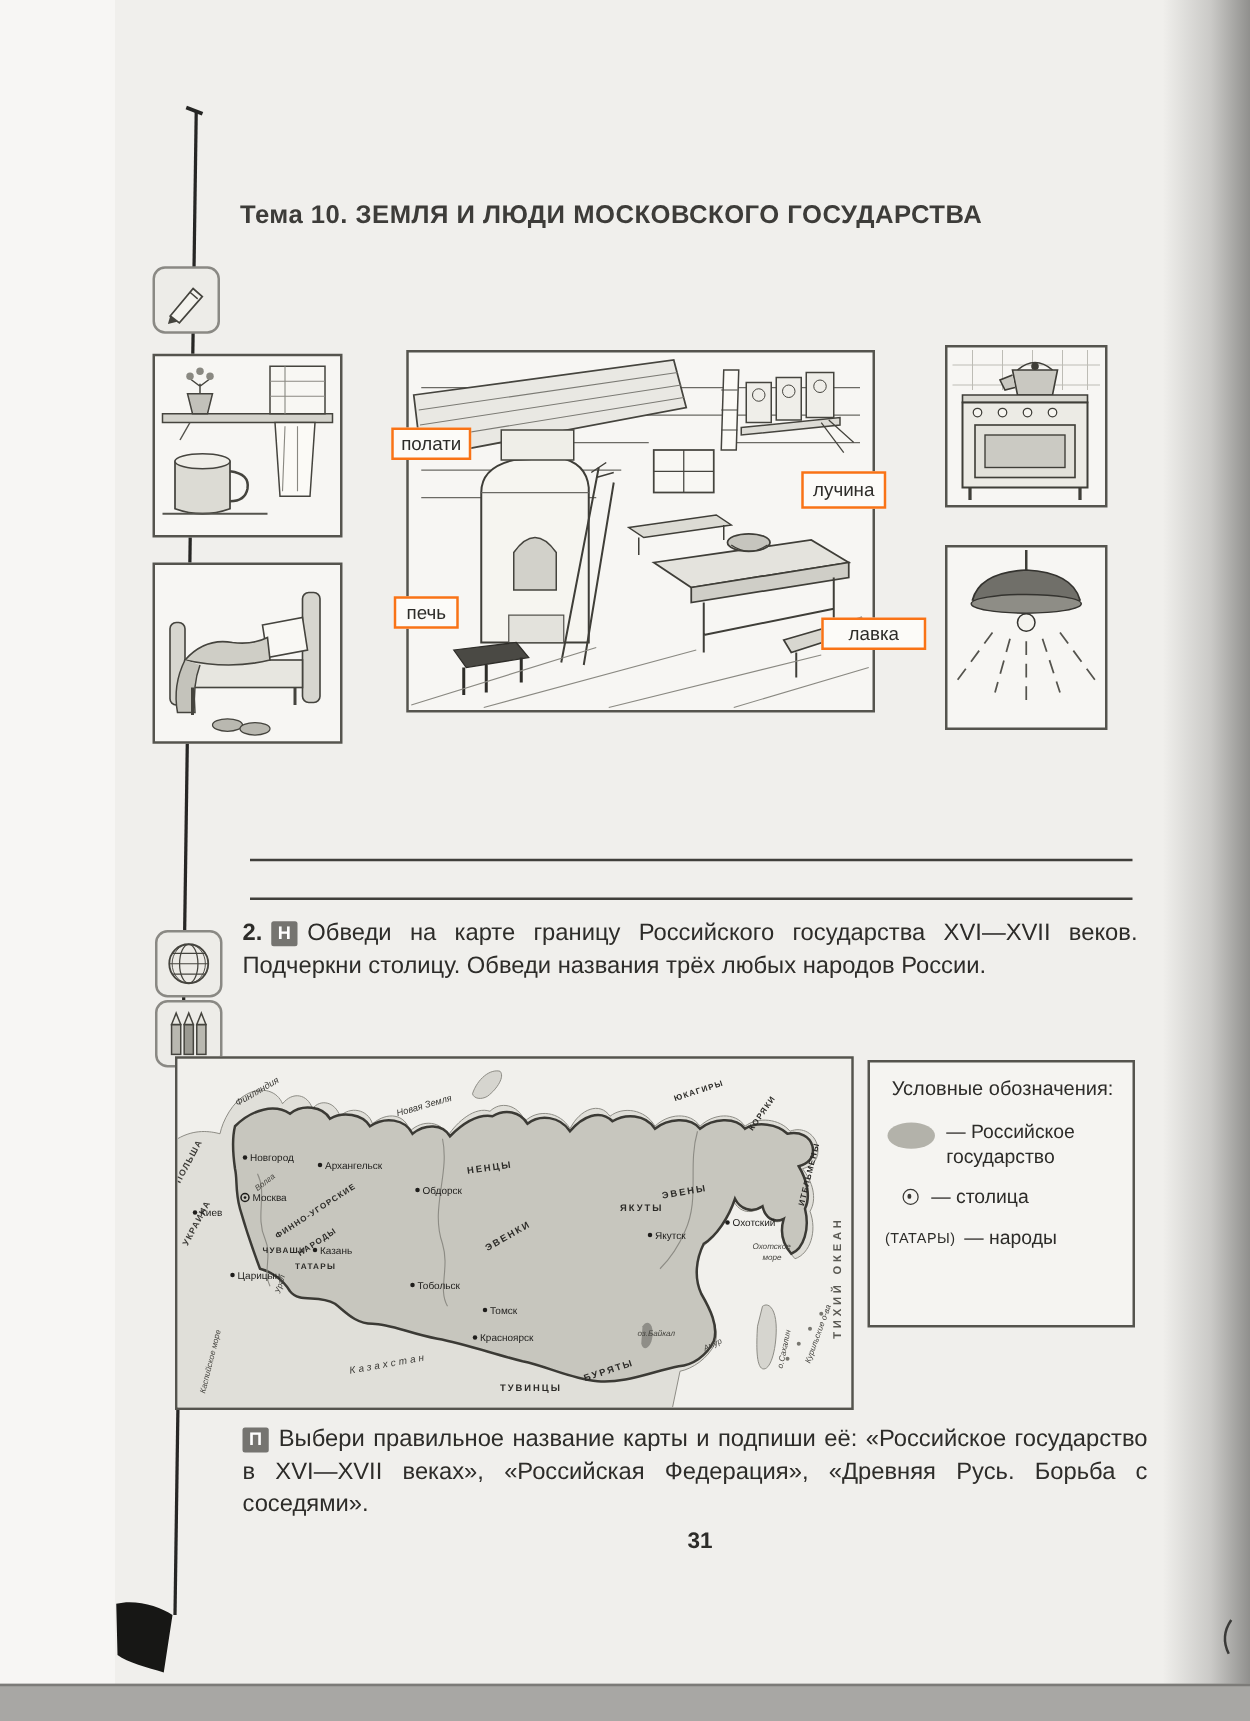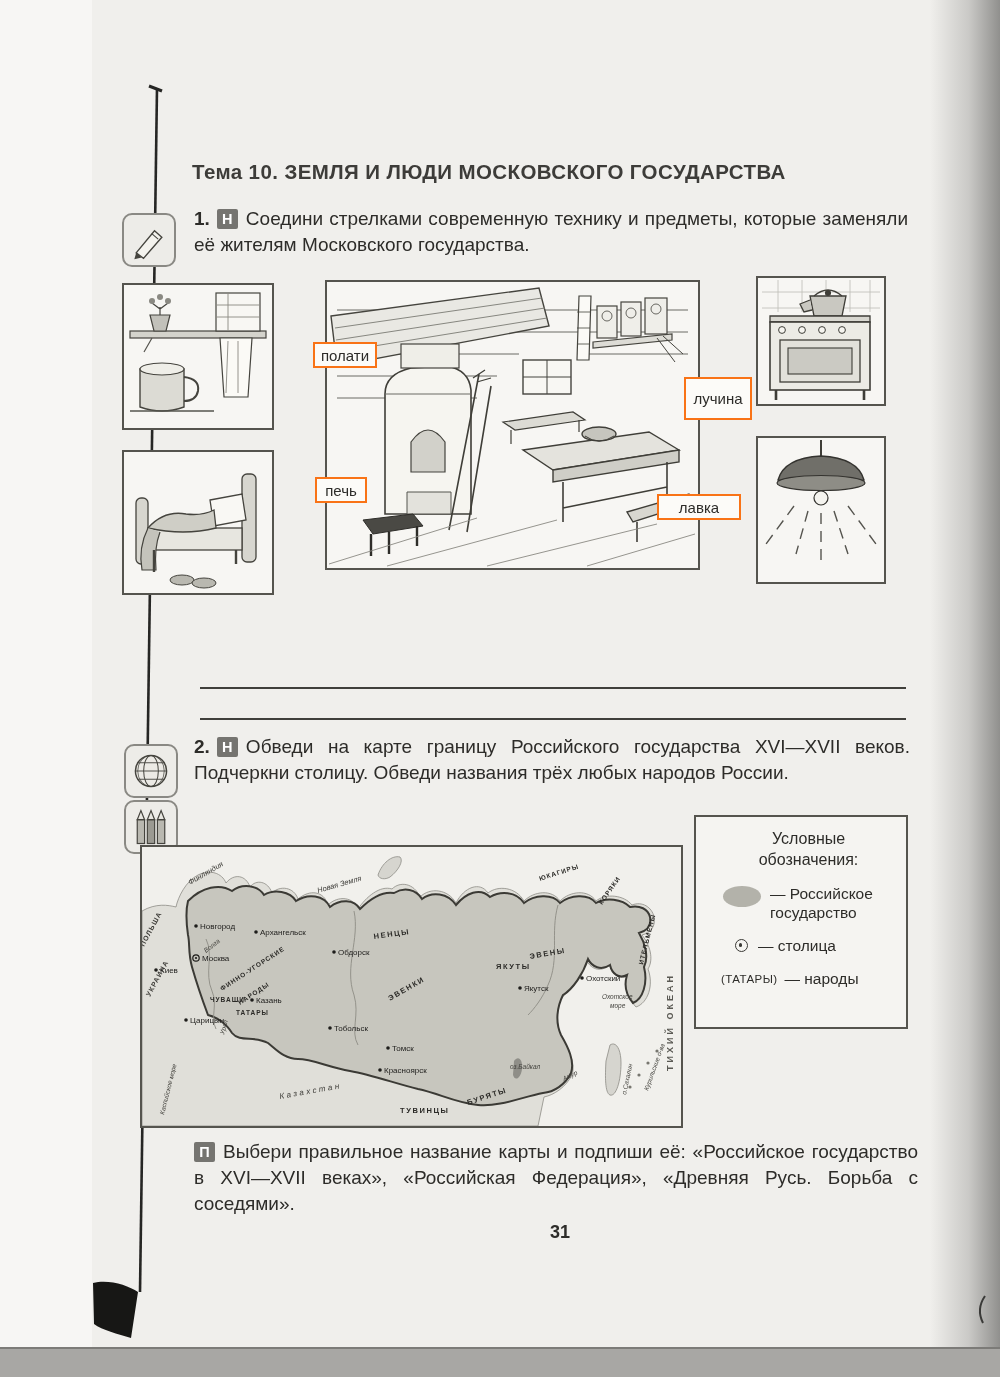--- a/index.html
+++ b/index.html
@@ -23,22 +23,22 @@
   .badge{display:inline-block;width:21px;height:20px;background:#757470;color:#fff;font-weight:bold;
     font-size:14.5px;line-height:20px;text-align:center;border-radius:2px;margin:0 8px 0 7px;vertical-align:1px}
 
   .img-box{position:absolute;border:2px solid #55544e;background:#f7f6f3;overflow:hidden}
 
   .obj-label{position:absolute;border:2px solid #f97316;background:#fcfbf8;font-size:15px;color:#2d2c29;
     display:flex;align-items:center;justify-content:center;z-index:6}
 
   .answer-line{position:absolute;height:0;border-top:2px solid #403f3b}
 
-  .legend{position:absolute;left:694px;top:815px;width:214px;height:214px;border:2px solid #55544e;
-    background:#f5f4f1;padding:12px 10px 8px 25px}
+  .legend{position:absolute;left:694px;top:848px;width:214px;height:214px;border:2px solid #55544e;
+    background:#f5f4f1;padding:12px 10px 8px 12px}
   .legend-title{font-size:16px;color:#2d2c29;text-align:center;line-height:1.3;margin-bottom:13px}
   .legend-row{display:flex;align-items:flex-start;margin-bottom:13px;font-size:15.5px;color:#2d2c29;line-height:1.28}
   .blob{width:38px;height:21px;background:#b3b2aa;border-radius:50%;flex:0 0 auto;margin:2px 9px 0 2px}
   .cap-sym{width:13px;height:13px;border:1.8px solid #3a3935;border-radius:50%;position:relative;
     flex:0 0 auto;margin:3px 10px 0 14px}
   .cap-sym::after{content:"";position:absolute;left:3px;top:3px;width:3.4px;height:3.4px;background:#3a3935;border-radius:50%}
   .tatary{font-size:11.5px;font-weight:normal;letter-spacing:.4px;white-space:nowrap;margin:3px 7px 0 0}
 
   .page-number{position:absolute;left:515px;top:1222px;width:90px;text-align:center;
     font-size:18px;font-weight:bold;color:#2d2c29}
@@ -76,23 +76,20 @@
   <div class="page-title">Тема 10. ЗЕМЛЯ И ЛЮДИ МОСКОВСКОГО ГОСУДАРСТВА</div>
 
   <div class="icon-box" style="left:122px;top:213px">
     <svg viewBox="0 0 48 48" width="44" height="44">
       <polygon points="10,38 30,14 38,21 18,44" fill="#f4f3ee" stroke="#45443e" stroke-width="1.5"></polygon>
       <polygon points="10,38 8,45 16,43" fill="#45443e"></polygon>
       <path d="M27,17 l7,6" stroke="#45443e" stroke-width="1.2" fill="none"></path>
     </svg>
   </div>
 
-  <div class="task-text" style="left:194px;top:206px;width:714px">
-    <span class="task-num">1.</span><span class="badge">Н</span><span>Соедини стрелками современную технику и предметы, которые заменяли её жителям Московского государства.</span>
-  </div>
 
   <div class="img-box" style="left:122px;top:283px;width:152px;height:147px">
     <svg viewBox="0 0 148 143" width="148" height="143">
       <rect x="6" y="46" width="136" height="7" fill="#d4d3cc" stroke="#45443e" stroke-width="1.2"></rect>
       <path d="M28,53 l-8,14 M118,53 l8,14" stroke="#55544e" stroke-width="1.2" fill="none"></path>
       <polygon points="26,30 46,30 42,46 30,46" fill="#c2c1ba" stroke="#45443e" stroke-width="1.2"></polygon>
       <path d="M36,30 v-8 M36,24 l-8,-6 M36,24 l8,-6" stroke="#45443e" stroke-width="1.2" fill="none"></path>
       <circle cx="28" cy="16" r="3" fill="#8a8982"></circle>
         <circle cx="44" cy="16" r="3" fill="#8a8982"></circle>
         <circle cx="36" cy="12" r="3" fill="#8a8982"></circle>
@@ -203,21 +200,21 @@
       <path d="M20,42 Q26,20 63,18 Q100,20 106,42 Q84,50 63,50 Q42,50 20,42 Z" fill="#706f69" stroke="#34332f" stroke-width="1.4"></path>
       <ellipse cx="63" cy="45" rx="44" ry="7.5" fill="#8e8d86" stroke="#34332f" stroke-width="1.2"></ellipse>
       <circle cx="63" cy="60" r="7" fill="#f4f3ee" stroke="#34332f" stroke-width="1.2"></circle>
       <g stroke="#55544e" stroke-width="1.4" stroke-dasharray="11,7" fill="none">
         <path d="M36,68 L8,106 M50,73 L38,116 M63,75 L63,122 M76,73 L90,116 M90,68 L118,106"></path>
       </g>
     </svg>
   </div>
 
   <div class="obj-label" style="left:313px;top:342px;width:64px;height:26px">полати</div>
-  <div class="obj-label" style="left:684px;top:377px;width:68px;height:43px">лучина</div>
+  <div class="obj-label" style="left:641px;top:377px;width:68px;height:30px">лучина</div>
   <div class="obj-label" style="left:315px;top:477px;width:52px;height:26px">печь</div>
   <div class="obj-label" style="left:657px;top:494px;width:84px;height:26px">лавка</div>
 
 
   <div class="answer-line" style="left:200px;top:687px;width:706px"></div>
   <div class="answer-line" style="left:200px;top:718px;width:706px"></div>
 
   <div class="icon-box" style="left:124px;top:744px">
     <svg viewBox="0 0 48 48" width="44" height="44">
       <circle cx="24" cy="24" r="17" fill="#eceae5" stroke="#45443e" stroke-width="1.6"></circle>

